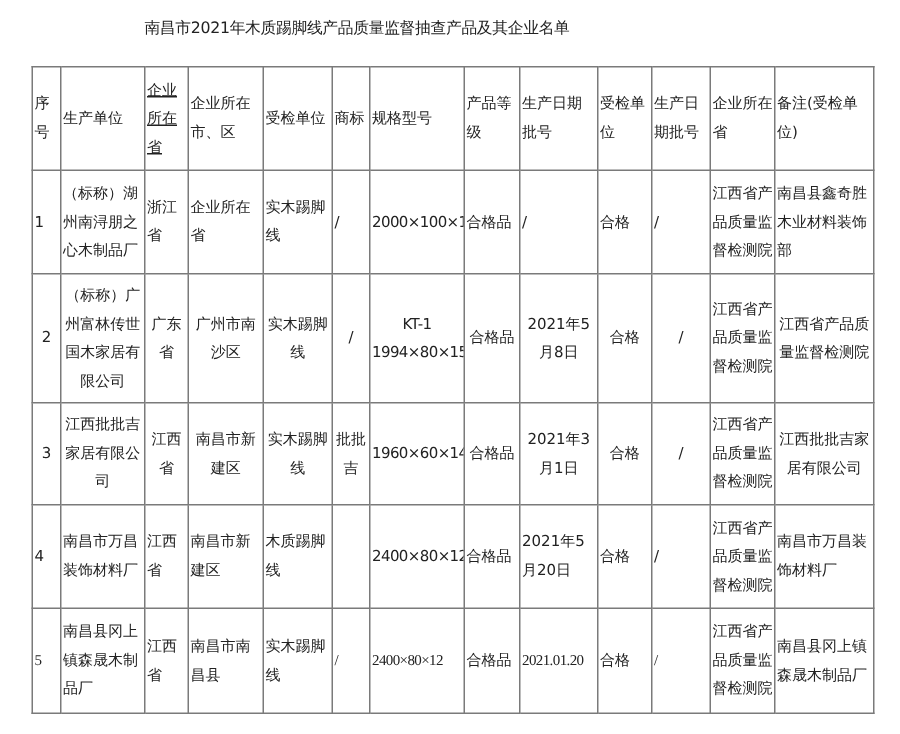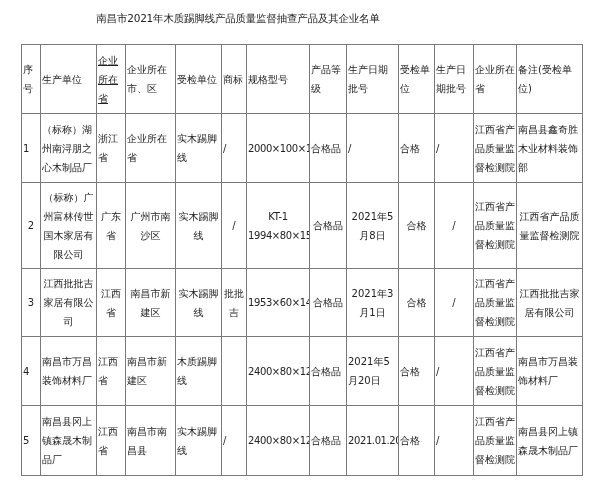--- a/index.html
+++ b/index.html
@@ -26,21 +26,21 @@
     text-align: left;
     font-weight: normal;
     word-break: break-all;
     overflow: hidden;
   }
   table.list th { height: 68px; }
   tr.r1 td { height: 68px; }
   tr.r2 td { height: 85px; text-align: center; }
   tr.r3 td { height: 67px; text-align: center; }
   tr.r4 td { height: 68px; }
-  tr.r5 td { height: 69px; }
+  tr.r5 td { height: 69px; font-family: Liberation Serif, serif; }
   .u { text-decoration: underline; }
   .nowrap { white-space: nowrap; letter-spacing: -0.4px; }
 </style>
 </head>
 <body>
 
 <div class="title">南昌市2021年木质踢脚线产品质量监督抽查产品及其企业名单</div>
 
 <table class="list">
   <colgroup>
@@ -109,21 +109,21 @@
       <td>江西省产品质量监督检测院</td>
       <td>江西省产品质量监督检测院</td>
     </tr>
     <tr class="r3">
       <td>3</td>
       <td>江西批批吉家居有限公司</td>
       <td>江西省</td>
       <td>南昌市新建区</td>
       <td>实木踢脚线</td>
       <td>批批吉</td>
-      <td class="nowrap">1953×60×14</td>
+      <td class="nowrap">1960×60×14</td>
       <td>合格品</td>
       <td>2021年3月1日</td>
       <td>合格</td>
       <td>/</td>
       <td>江西省产品质量监督检测院</td>
       <td>江西批批吉家居有限公司</td>
     </tr>
     <tr class="r4">
       <td>4</td>
       <td>南昌市万昌装饰材料厂</td>

